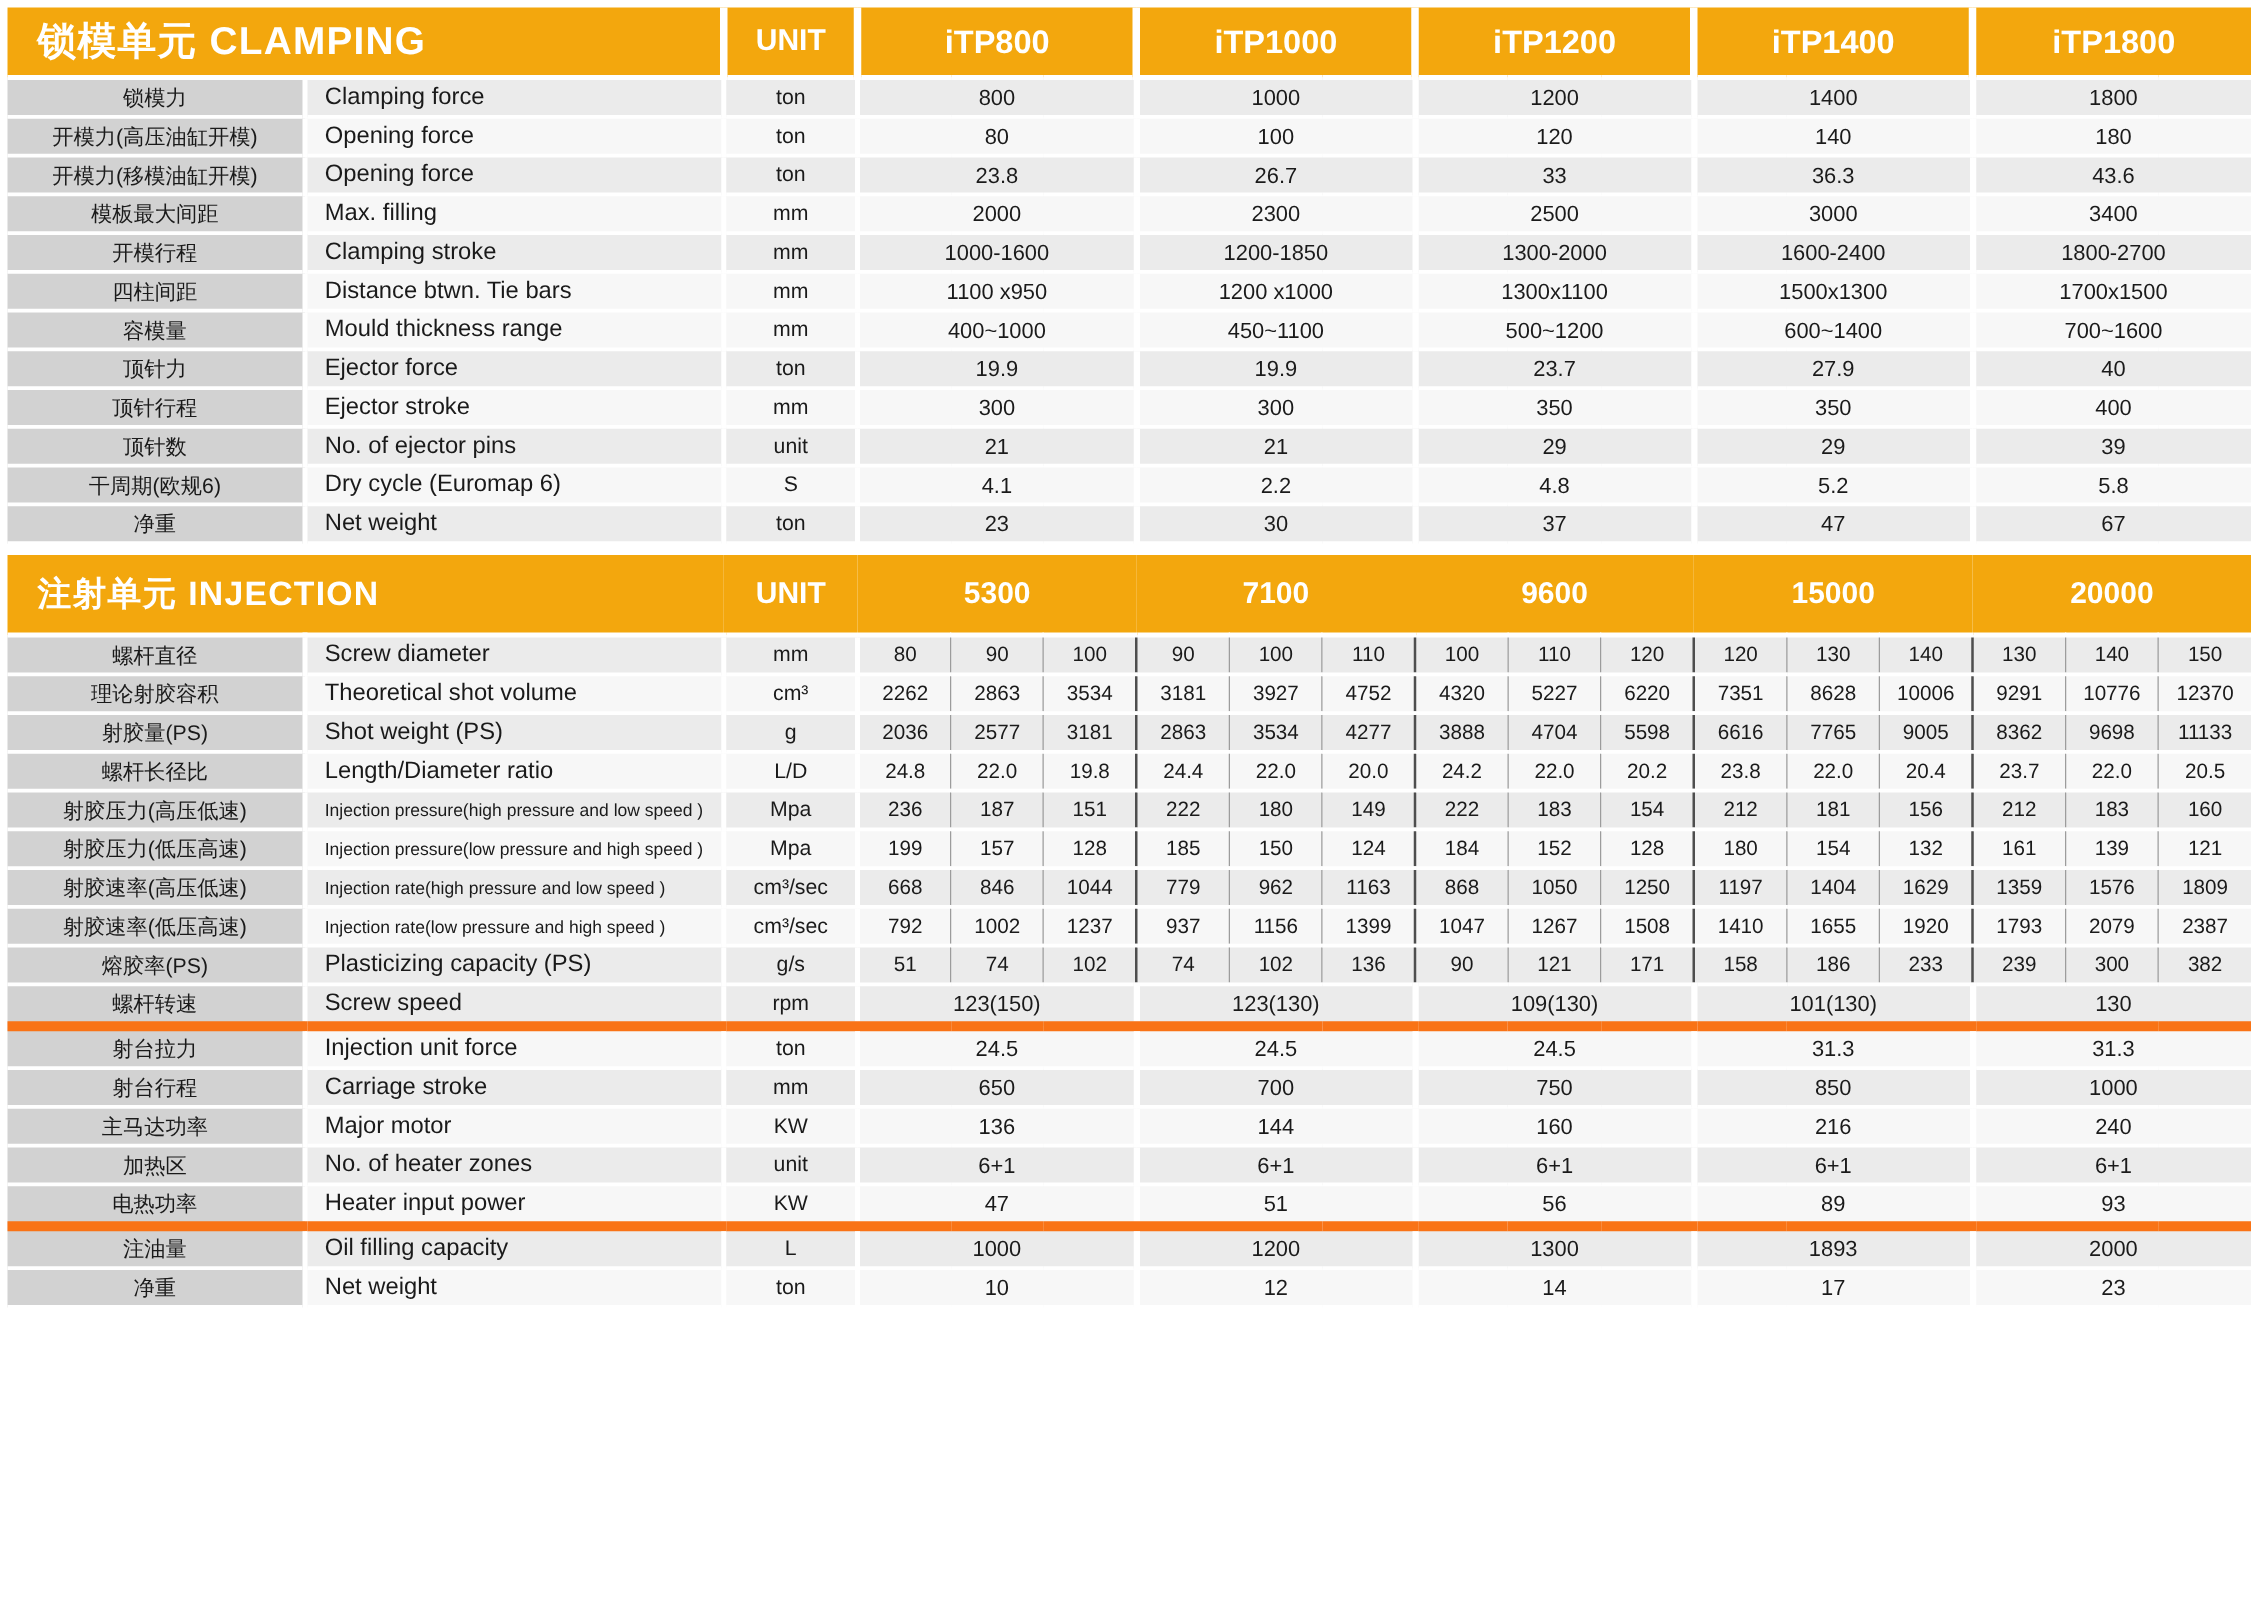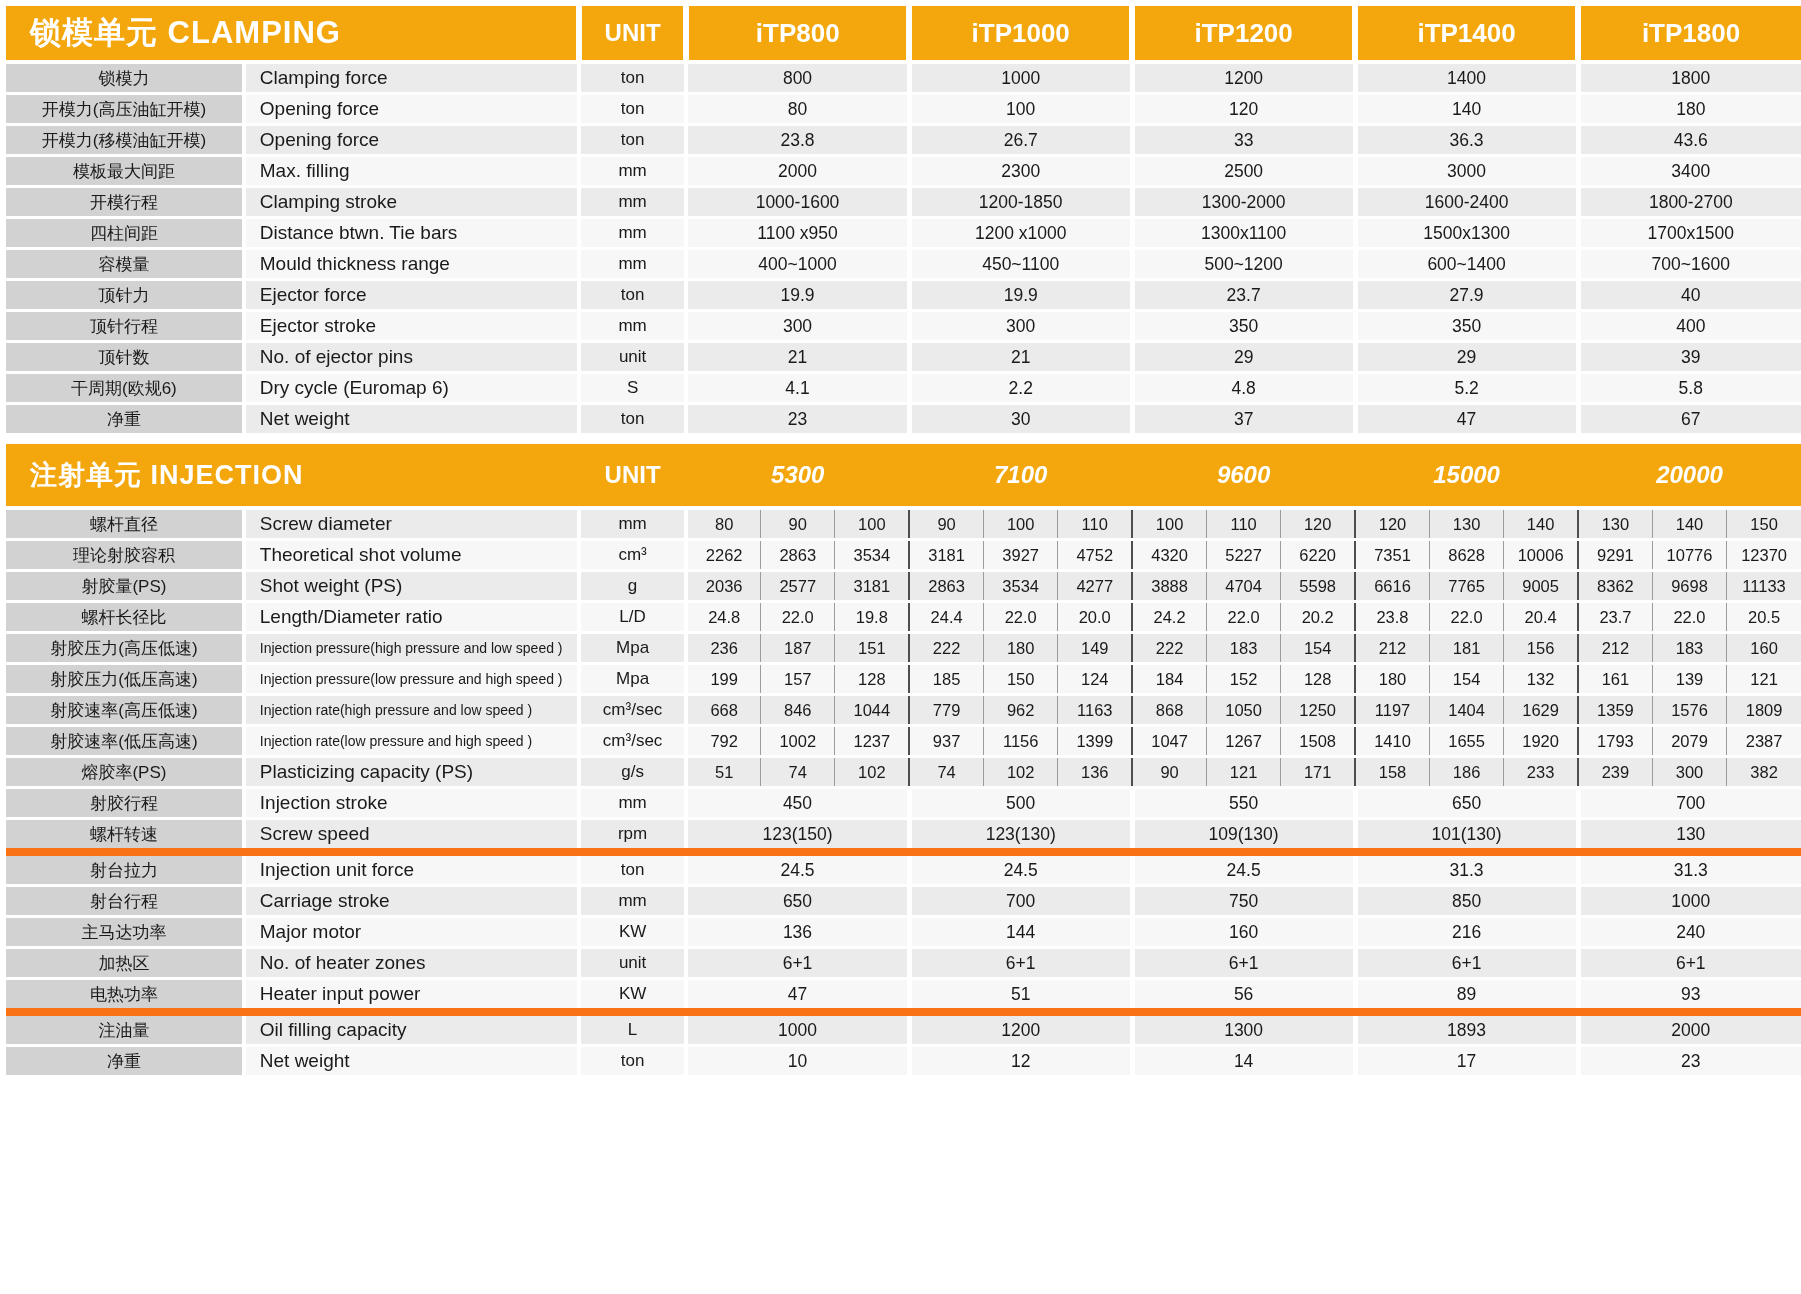--- a/index.html
+++ b/index.html
@@ -21,21 +21,21 @@
   
   th.h{background:var(--orange);color:#fff;font-weight:bold;border-bottom:4px solid #fff;
        height:54px;padding:0;vertical-align:middle;}
   table.inj th.h{height:62px;}
   table.clamp th.h{border-right:6px solid #fff;}
   table.clamp th.h:last-child{border-right:none;}
   th.h-title{text-align:left;padding-left:24px;font-size:31px;letter-spacing:1px;}
   table.inj th.h-title{font-size:27px;}
   th.h-unit{font-size:24px;text-align:center;}
   th.h-model{font-size:26px;text-align:center;}
-  table.inj th.h-model{font-size:24px;font-style:italic;}
+  table.inj th.h-model{font-size:24px;}
 
   
   td{height:28px;padding:0;border-bottom:3px solid #fff;text-align:center;
      font-size:17px;color:var(--text);vertical-align:middle;}
   tr.g td{background:var(--row-gray);}
   tr.w td{background:var(--row-light);}
   td.cn{background:var(--label-gray) !important;border-right:4px solid #fff;font-size:17px;}
   td.en{text-align:left;padding-left:14px;border-right:4px solid #fff;font-size:19px;}
   td.en.small{font-size:14px;}
   td.unit{border-right:4px solid #fff;font-size:17px;}
@@ -411,30 +411,20 @@
           <td class="sub">90</td>
           <td class="sub">121</td>
           <td class="sub gend">171</td>
           <td class="sub">158</td>
           <td class="sub">186</td>
           <td class="sub gend">233</td>
           <td class="sub">239</td>
           <td class="sub">300</td>
           <td class="sub">382</td>
         </tr>
-        <tr class="w">
-          <td class="cn">射胶行程</td>
-          <td class="en">Injection stroke</td>
-          <td class="unit">mm</td>
-          <td class="mval" colspan="3">450</td>
-          <td class="mval" colspan="3">500</td>
-          <td class="mval" colspan="3">550</td>
-          <td class="mval" colspan="3">650</td>
-          <td class="mval" colspan="3">700</td>
-        </tr>
         <tr class="g">
           <td class="cn">螺杆转速</td>
           <td class="en">Screw speed</td>
           <td class="unit">rpm</td>
           <td class="mval" colspan="3">123(150)</td>
           <td class="mval" colspan="3">123(130)</td>
           <td class="mval" colspan="3">109(130)</td>
           <td class="mval" colspan="3">101(130)</td>
           <td class="mval" colspan="3">130</td>
         </tr>

